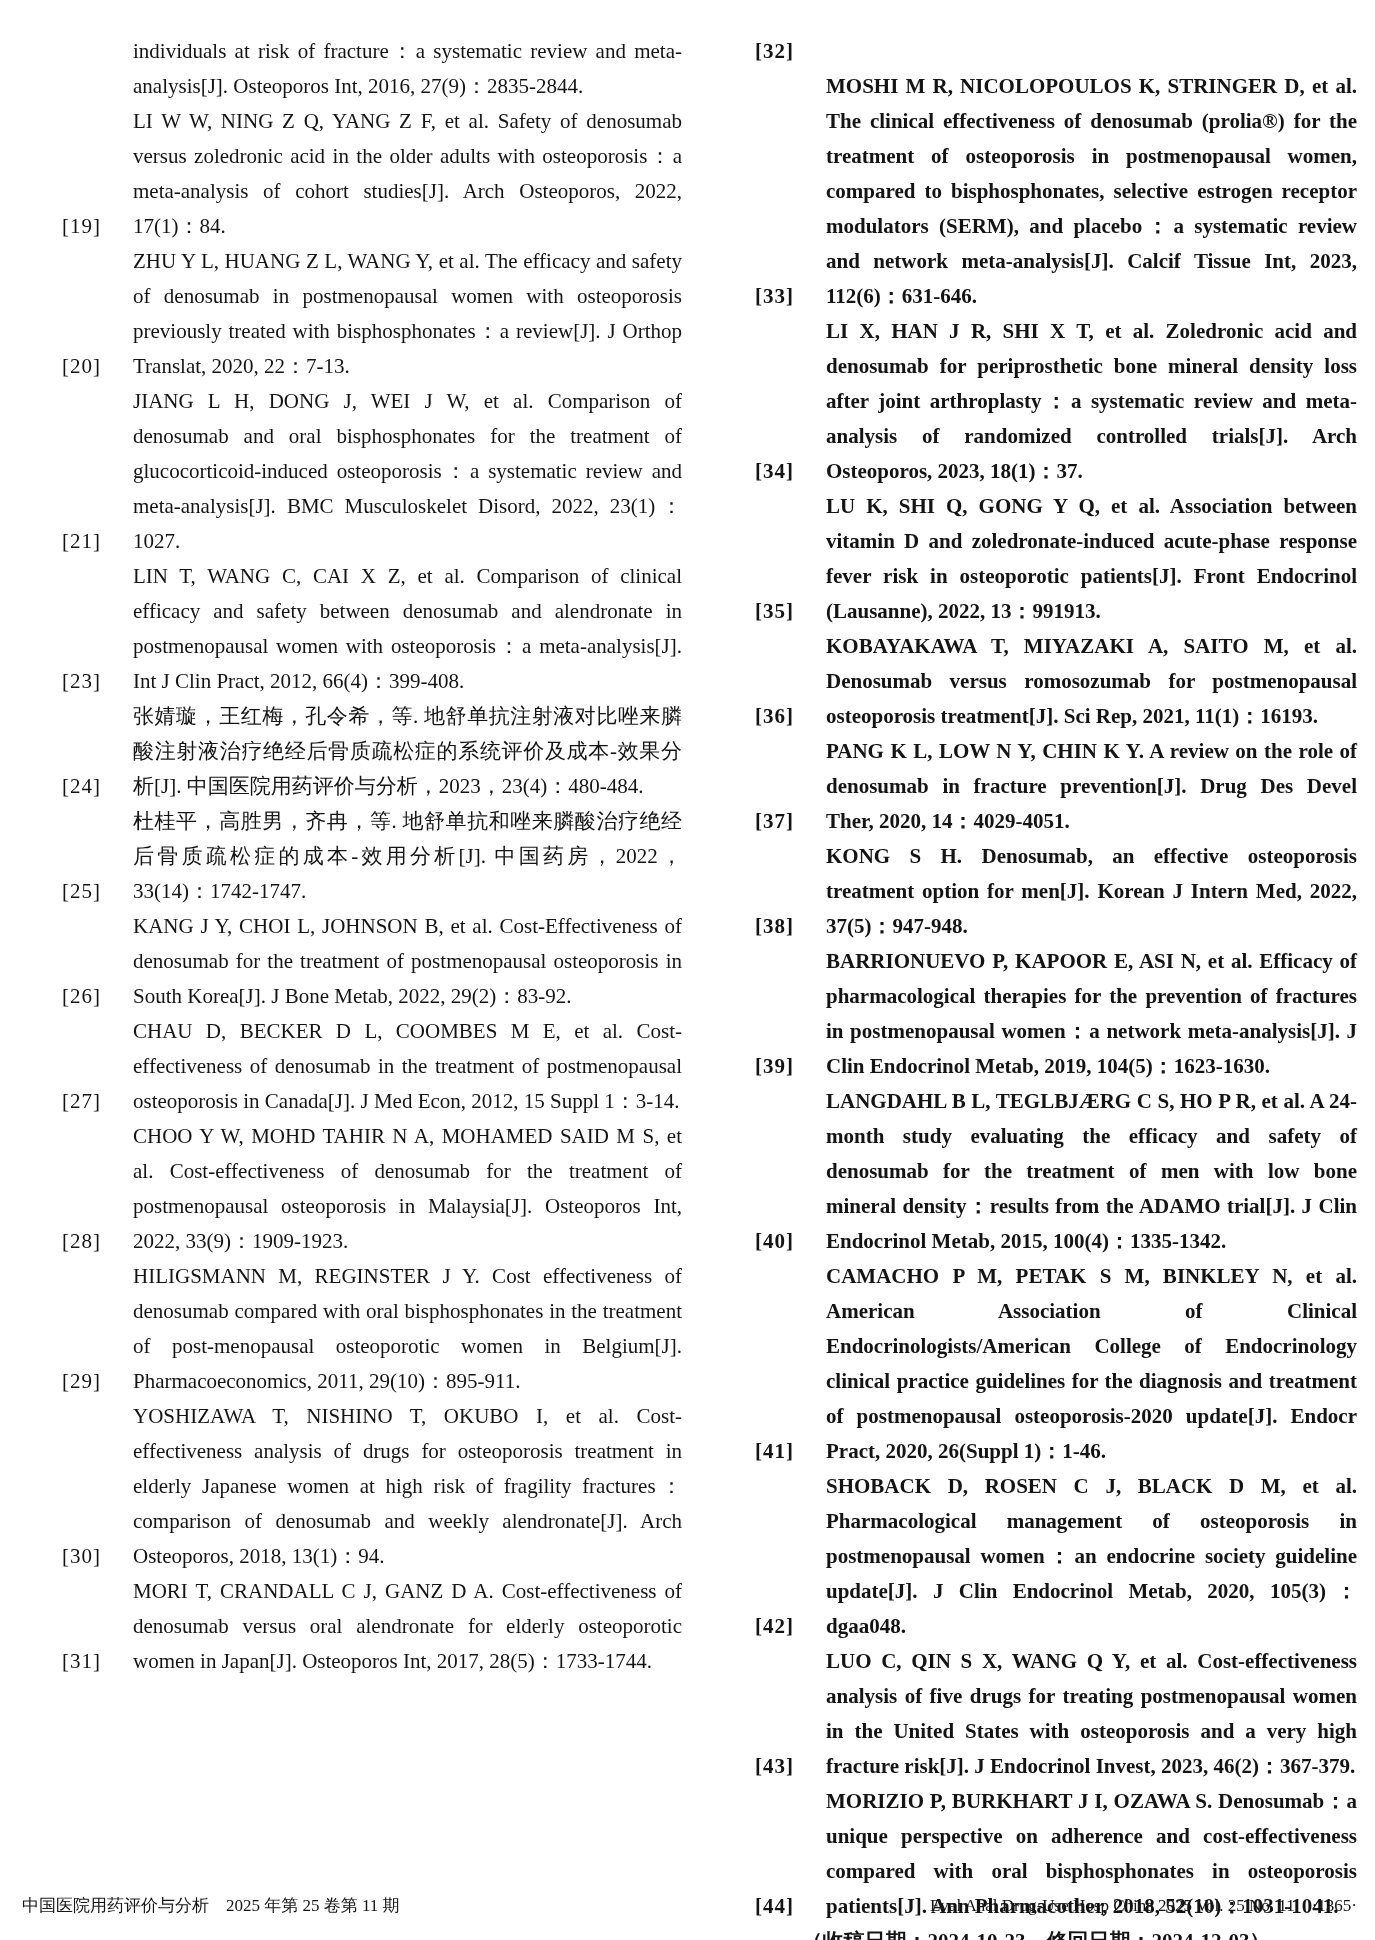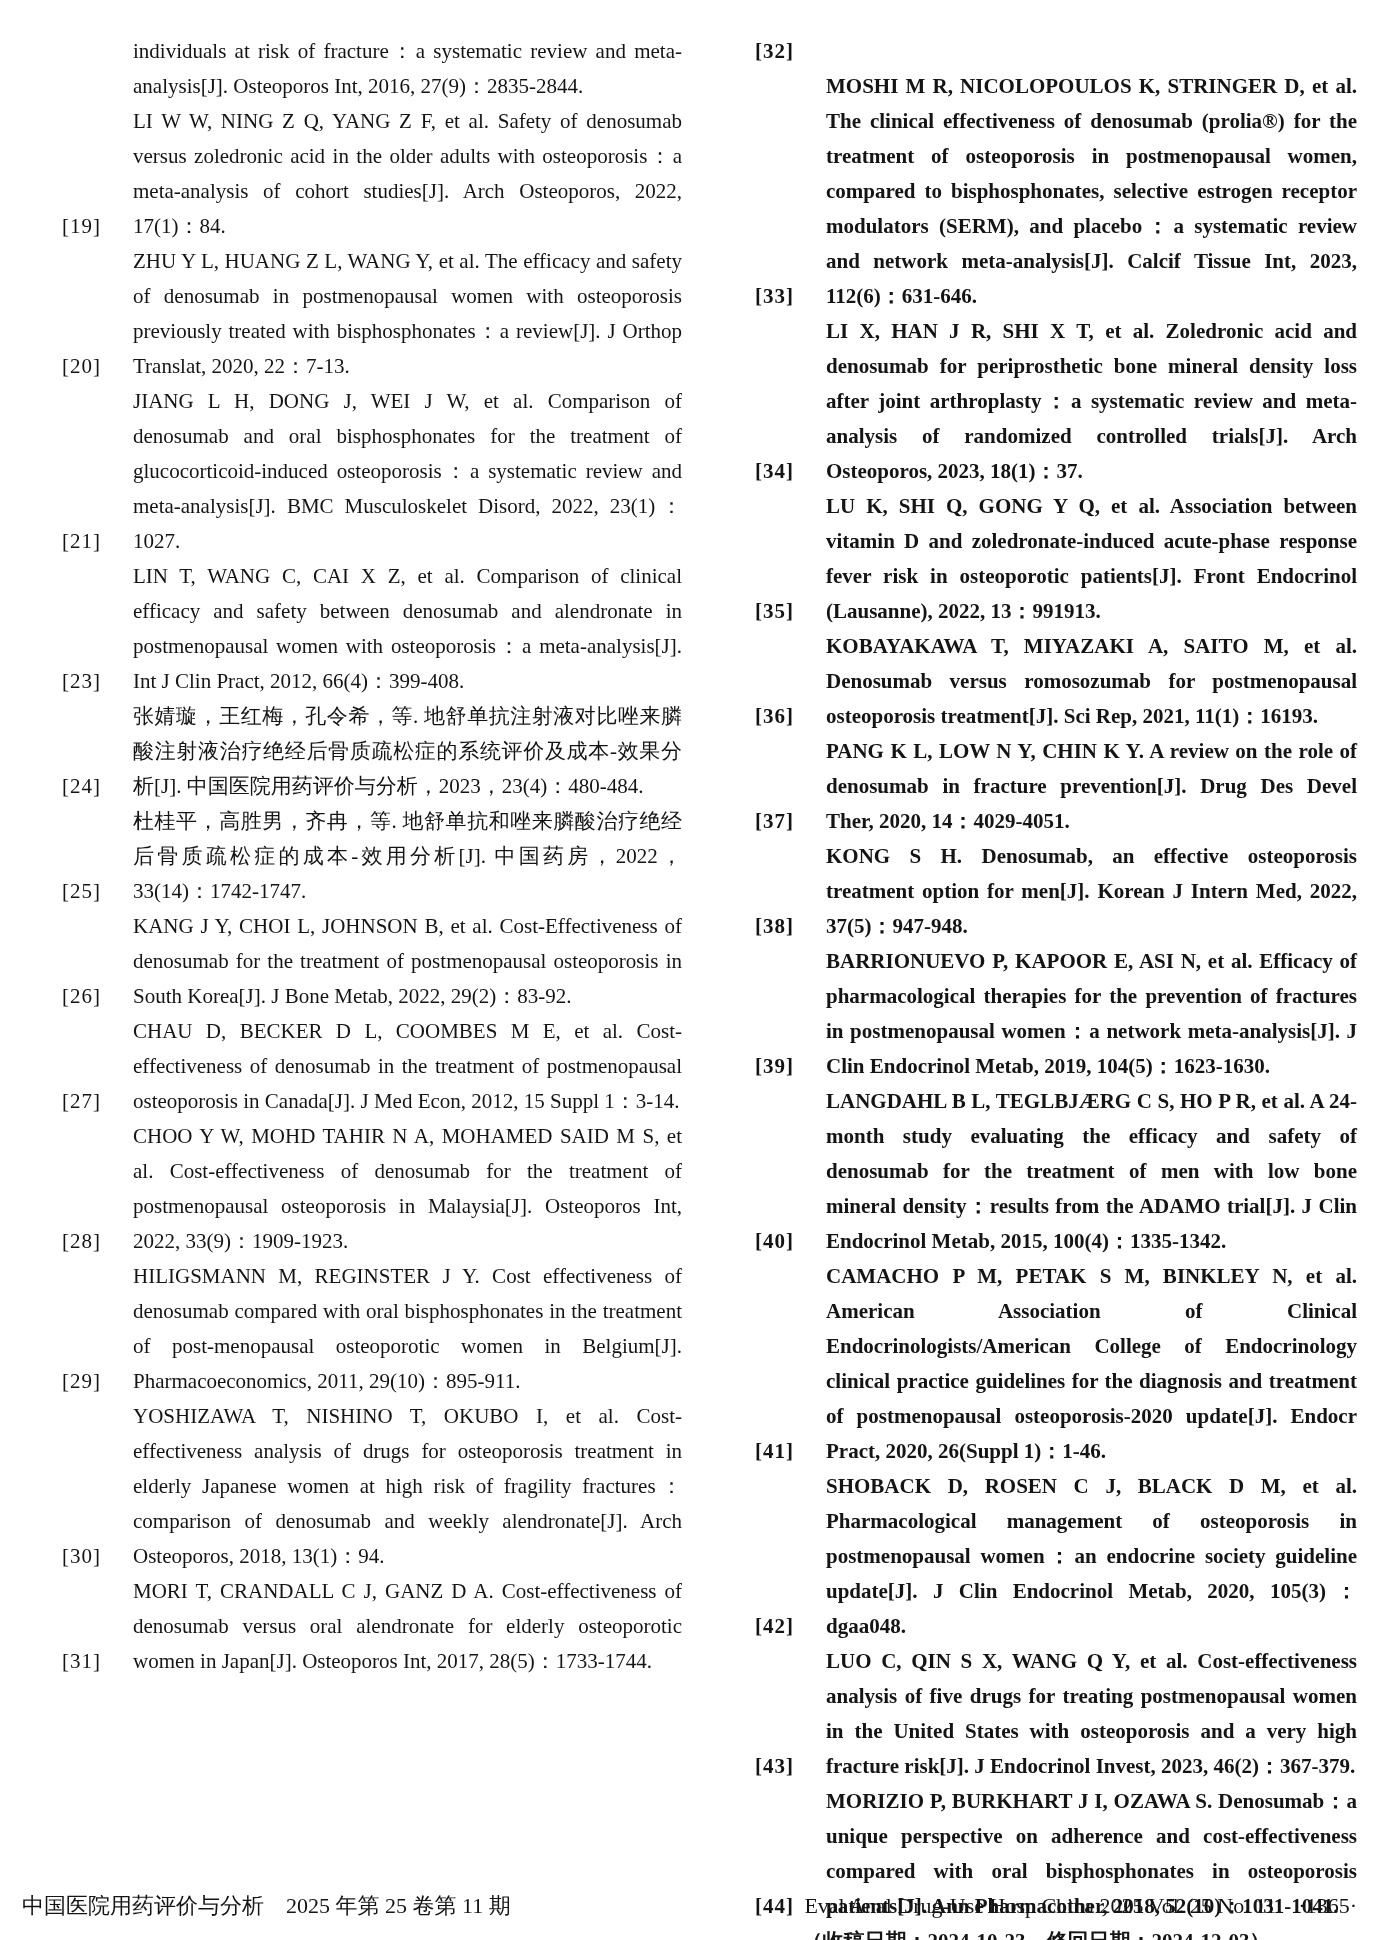--- a/index.html
+++ b/index.html
@@ -46,21 +46,21 @@
     text-align: center;
     line-height: 35px;
   }
   .footer {
     position: absolute;
     left: 22px;
     top: 1888px;
     width: 1335px;
     display: flex;
     justify-content: space-between;
-    font-size: 22px;
+    font-size: 17px;
     line-height: 35px;
   }
 </style>
 </head>
 <body>
 
 <div class="page">
 
   <div class="columns">
     <div class="col left">

